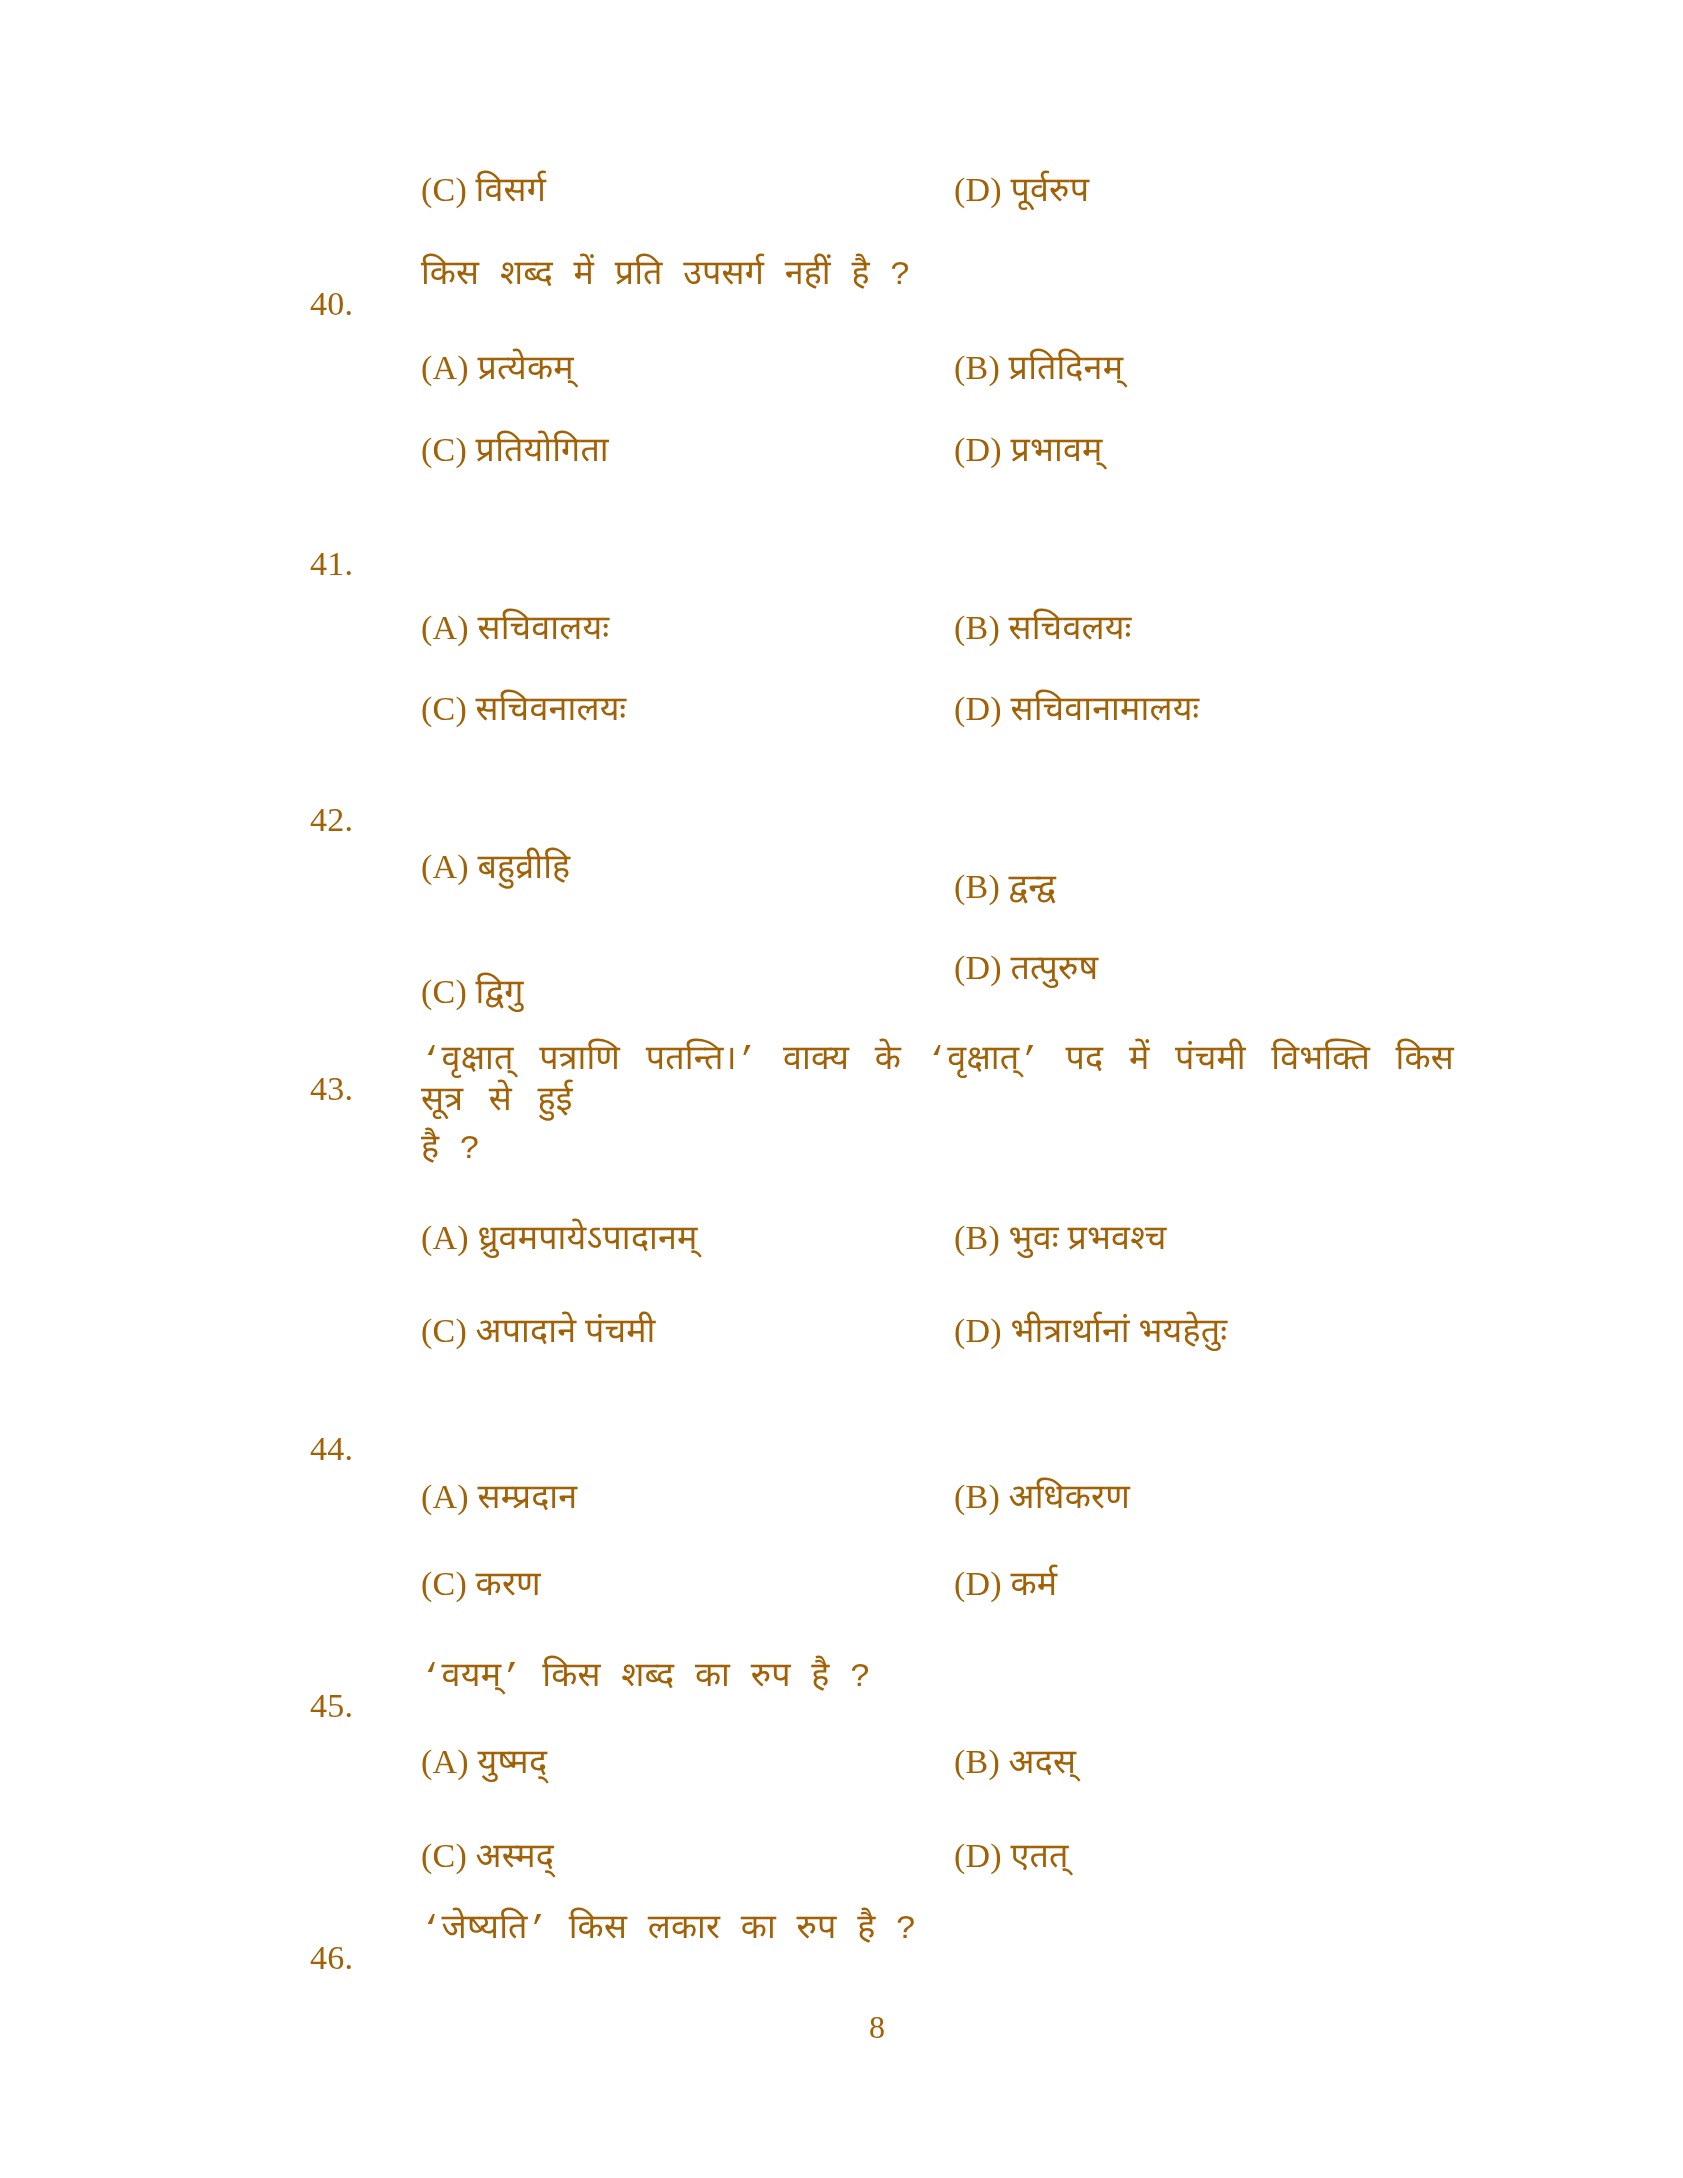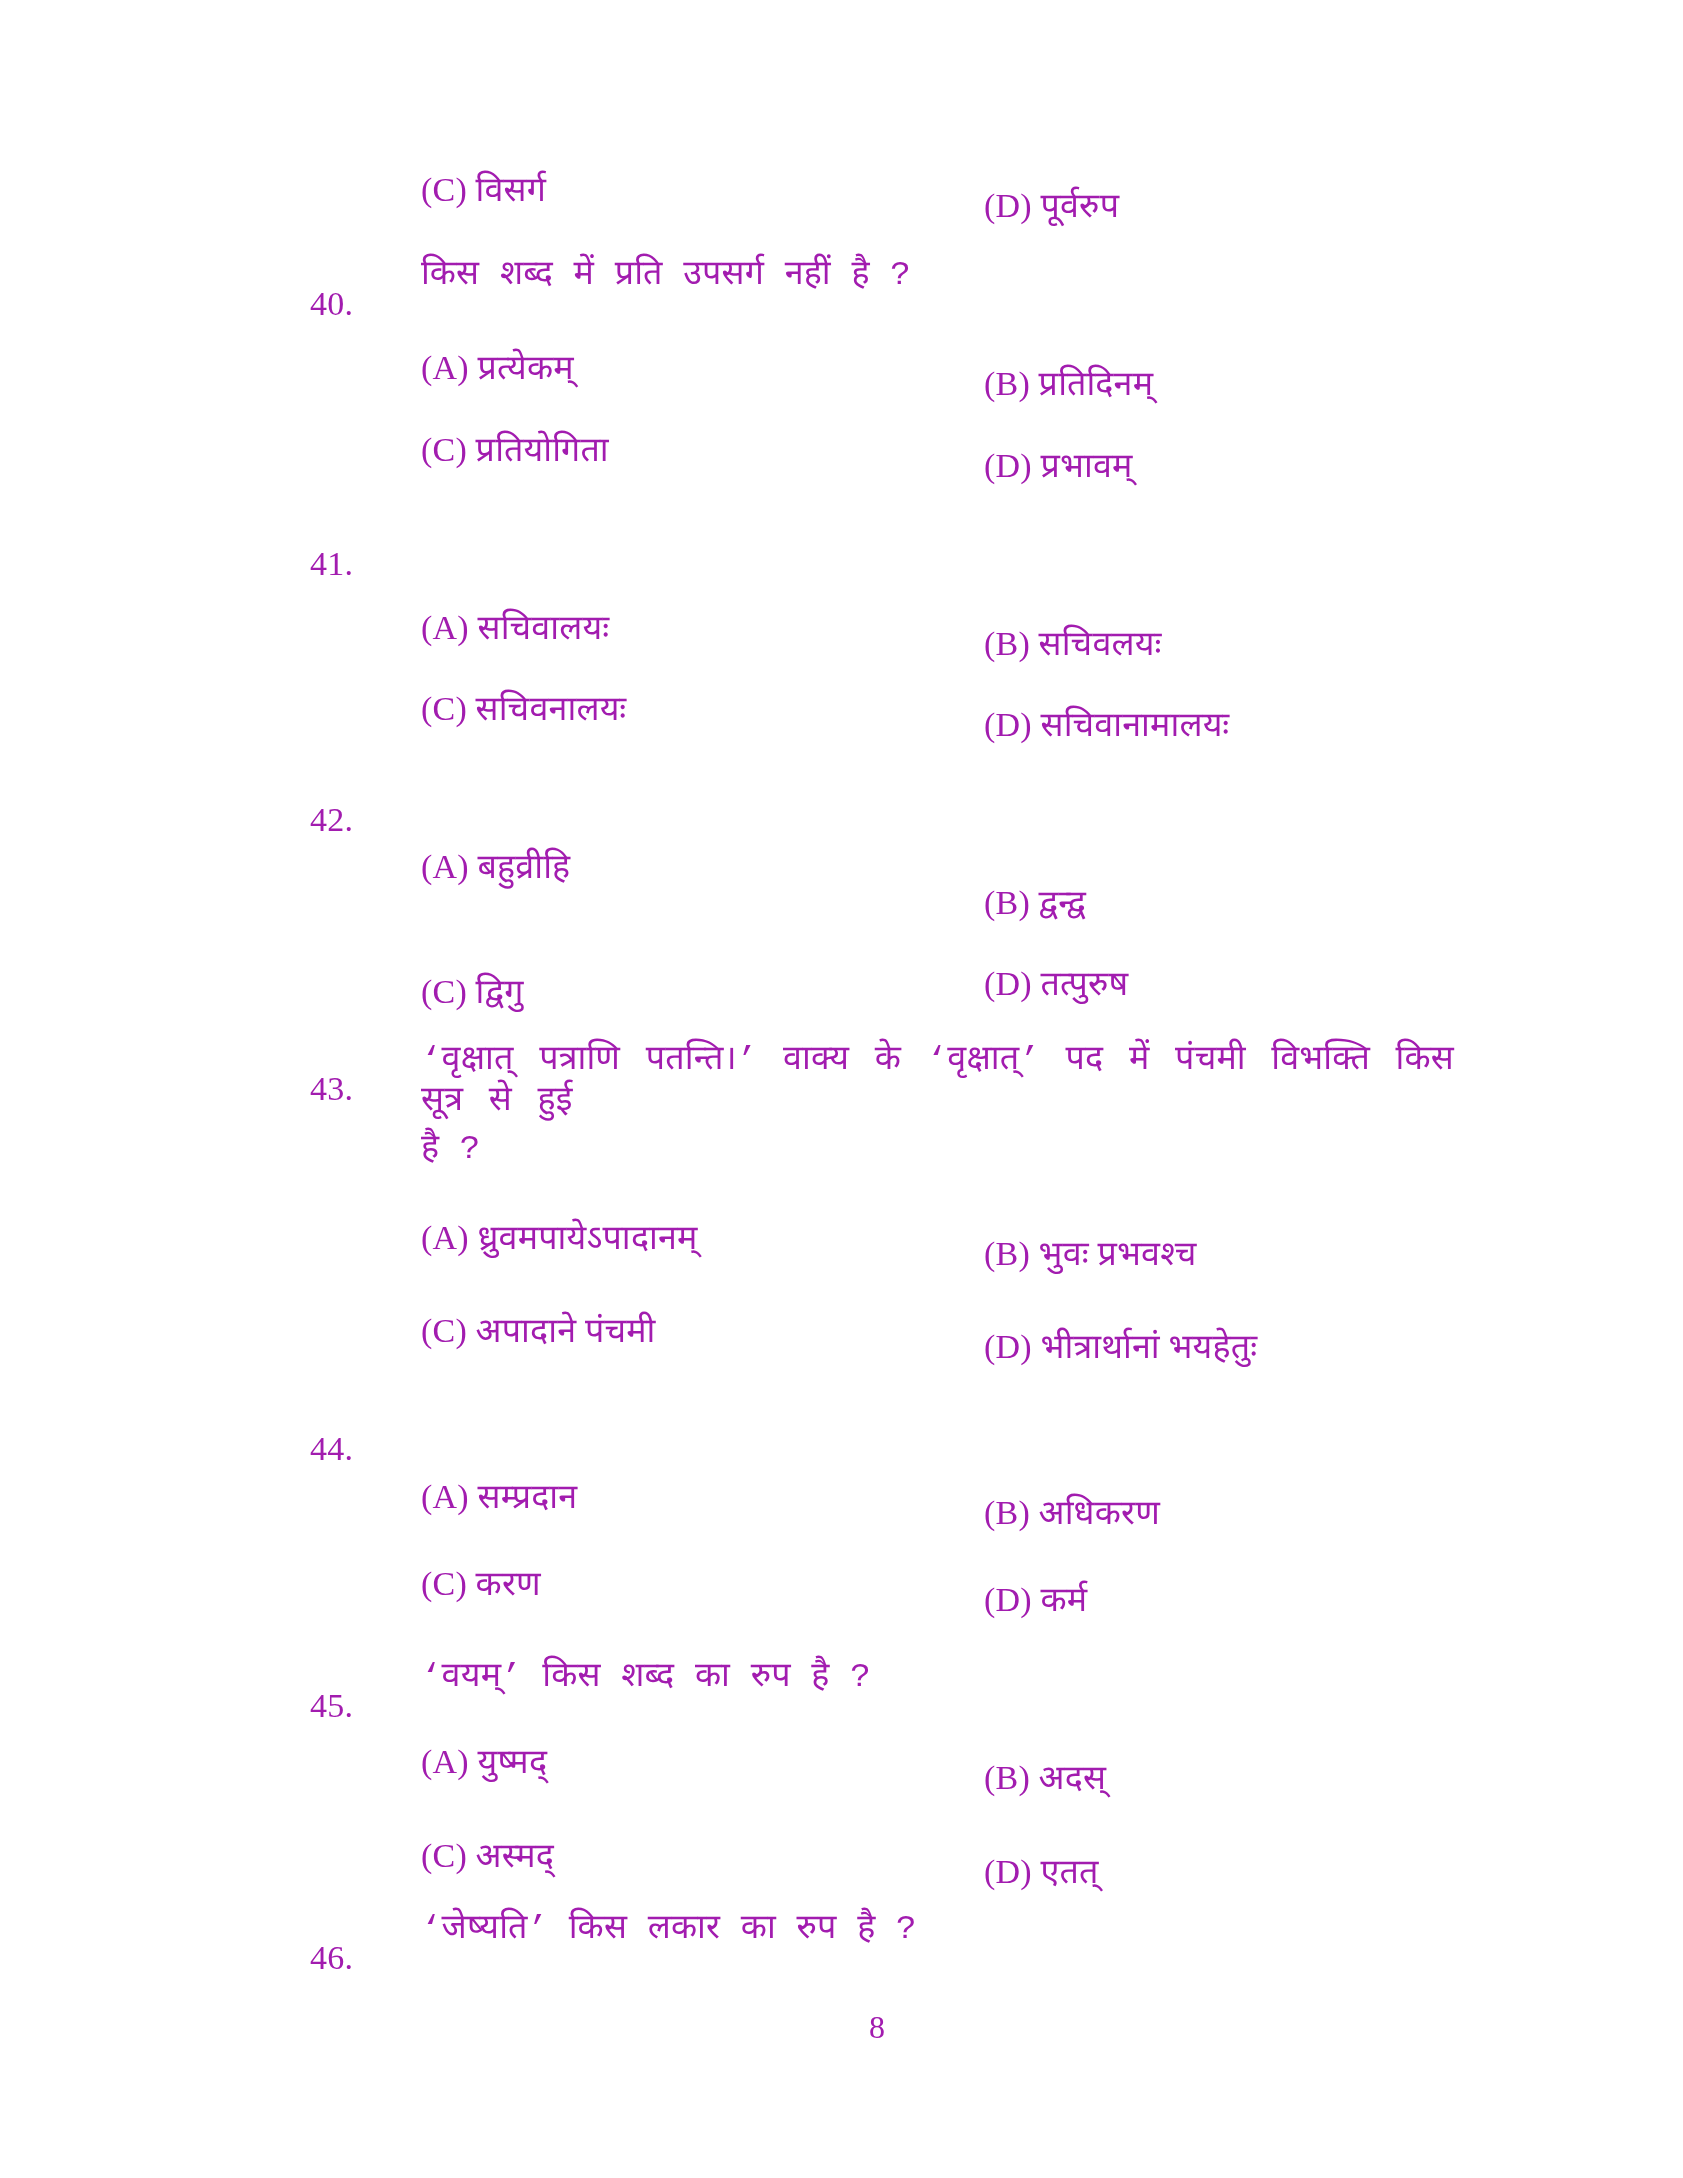--- a/index.html
+++ b/index.html
@@ -7,34 +7,34 @@
     padding: 0;
     background: #e8e8e8;
   }
   .page {
     position: relative;
     width: 1683px;
     height: 2178px;
     margin: 0 auto;
     background: #ffffff;
     font-family: "Liberation Serif", "DejaVu Sans", serif;
-    color: #a21caf;
+    color: #a16207;
     overflow: hidden;
   }
   .line {
     position: absolute;
     font-size: 34px;
     line-height: 1.2;
     white-space: nowrap;
     letter-spacing: 0.2px;
   }
   .qnum  { left: 310px; margin-top: 29px; }
   .qtext { left: 421px; font-family: Liberation Mono, monospace; }
   .opt-a { left: 421px; }
-  .opt-b { left: 984px; margin-top: 16px; }
+  .opt-b { left: 954px; }
   .wide-question {
     white-space: normal;
     width: 1044px;
     word-spacing: 5px;
   }
   .page-number {
     left: 869px;
     font-size: 32px;
   }
 </style>

